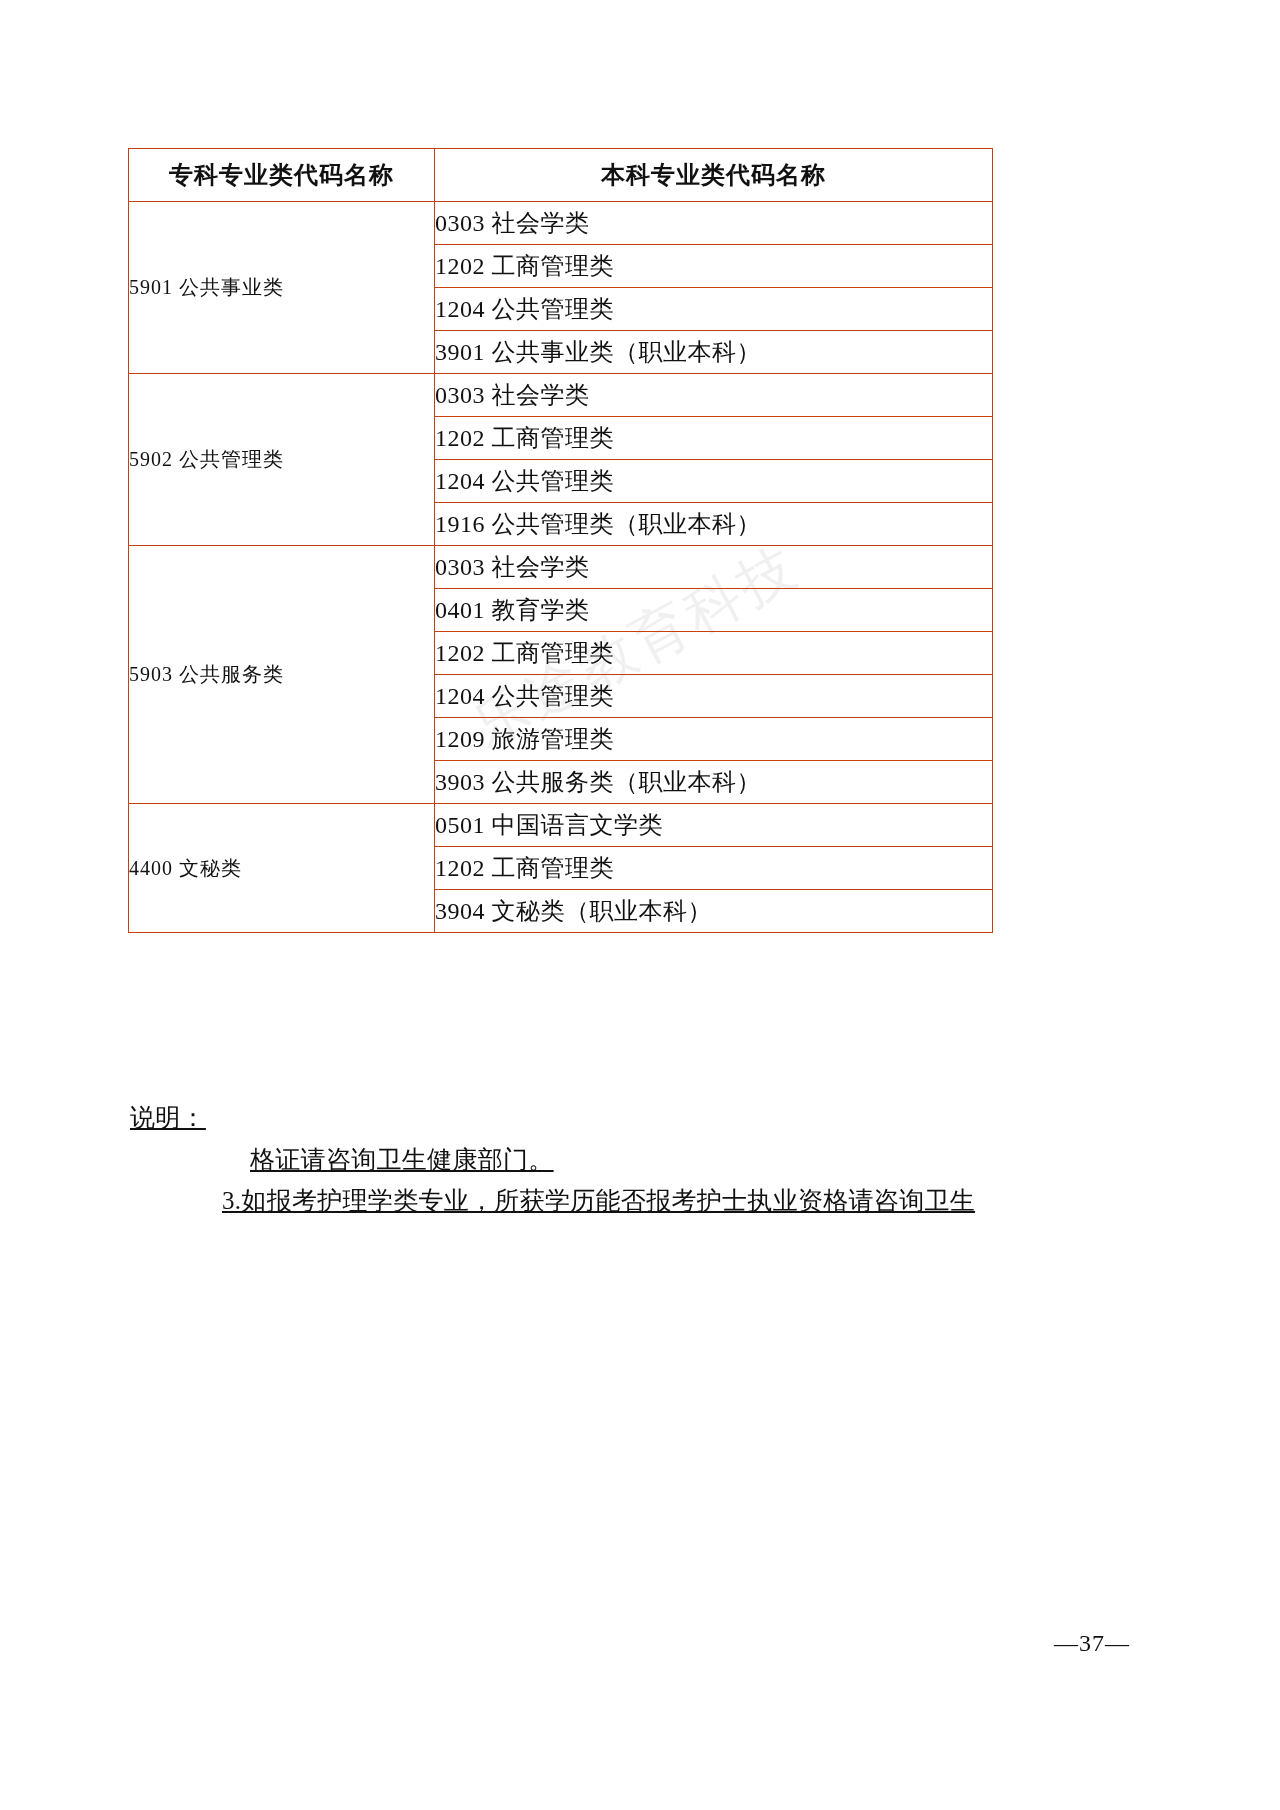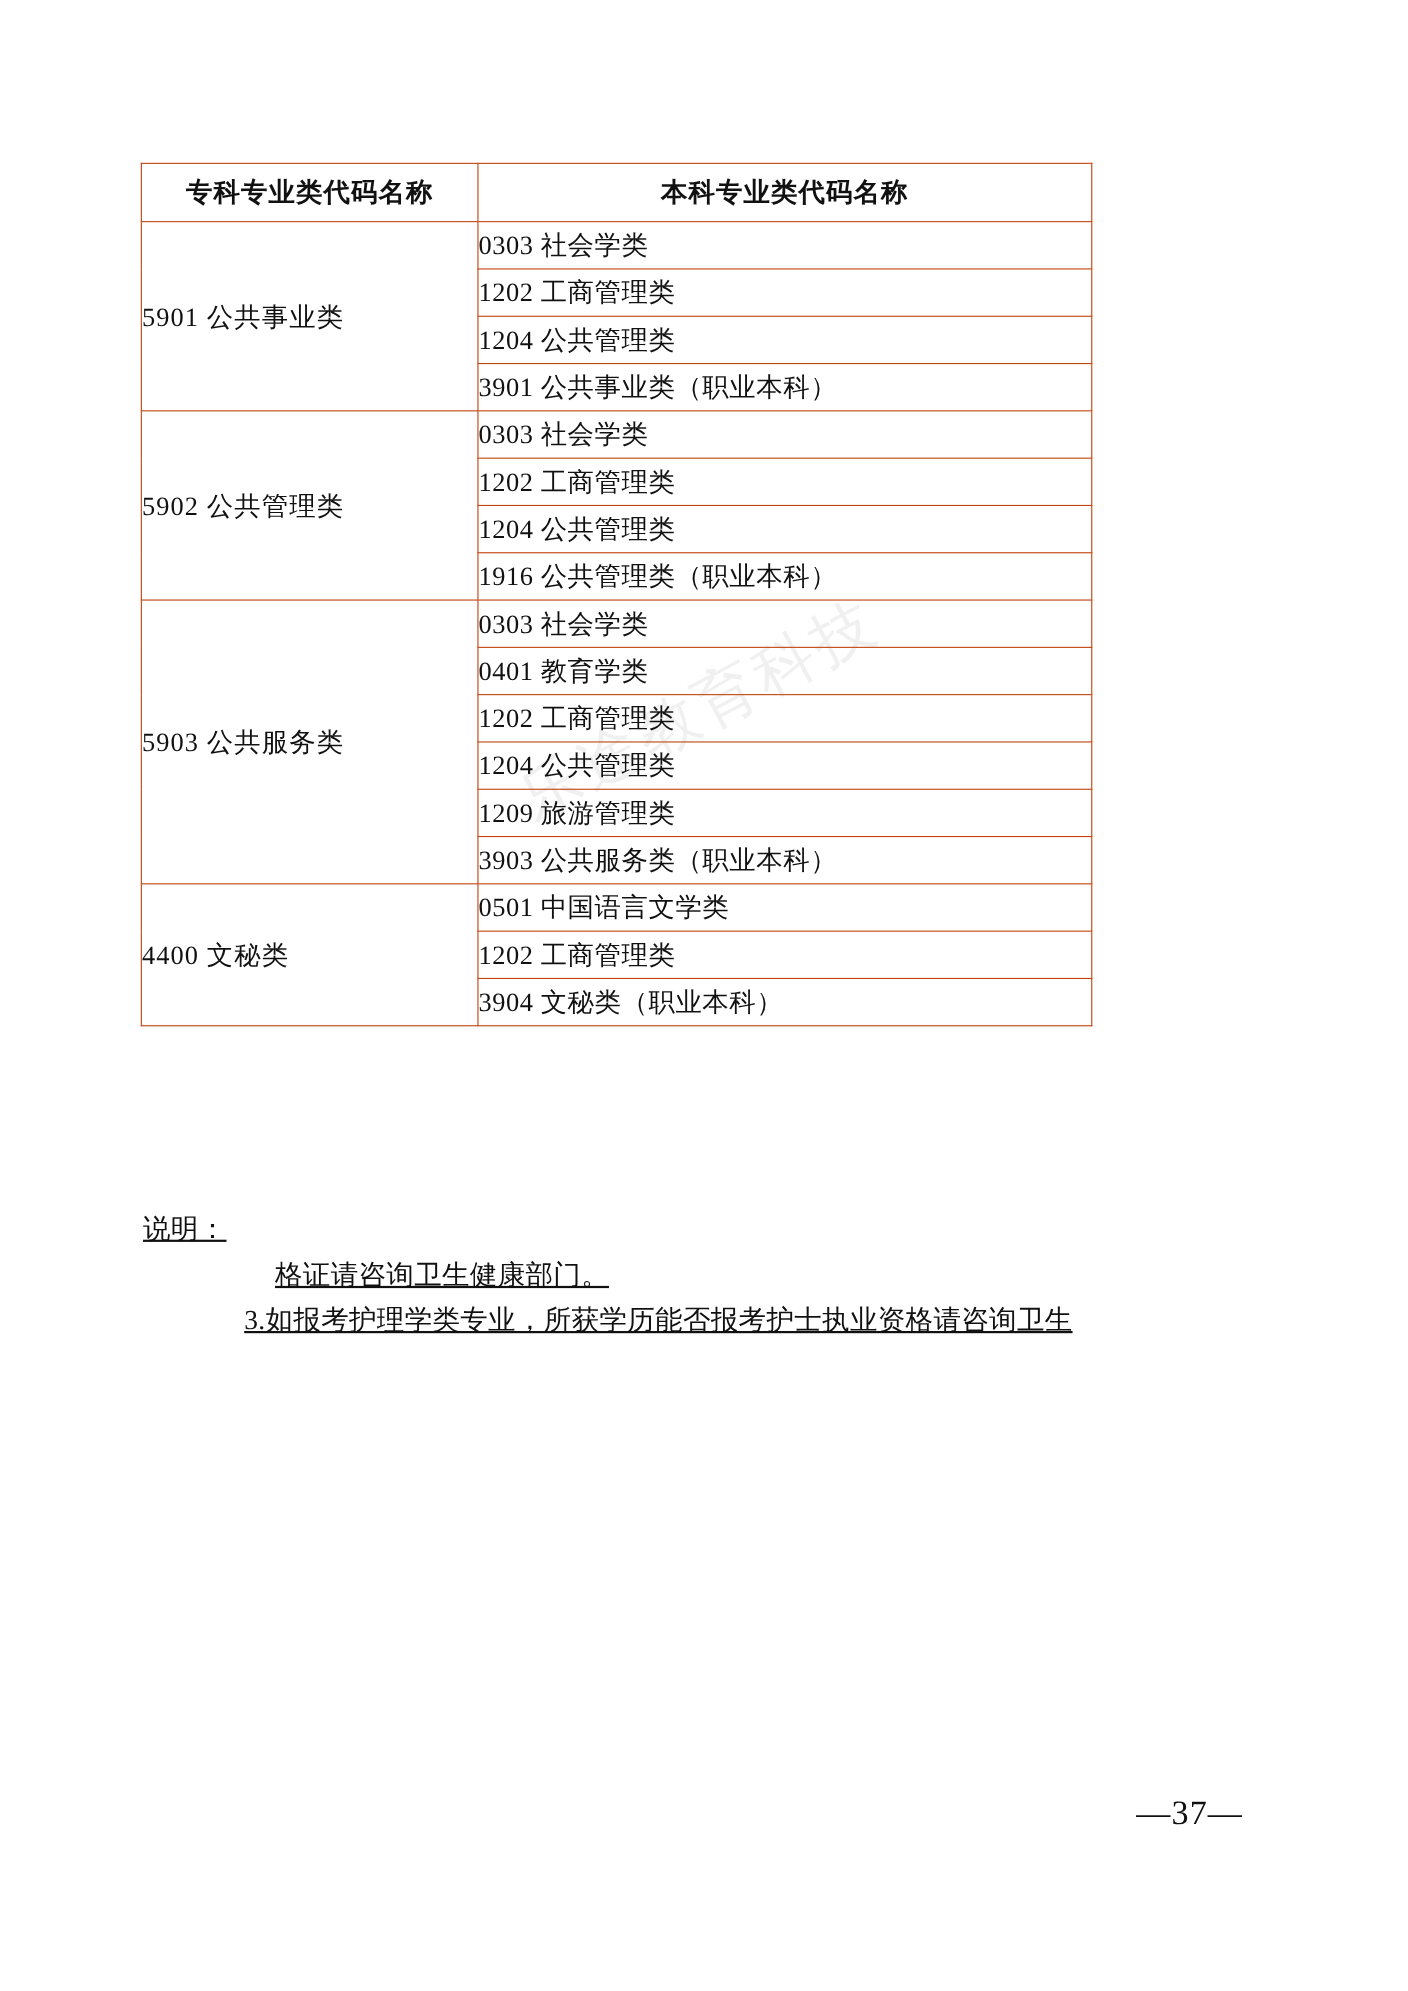--- a/index.html
+++ b/index.html
@@ -65,21 +65,21 @@
   table.major-table th {
     height: 52px;
     font-weight: bold;
     font-size: 24px;
     text-align: center;
     letter-spacing: 1px;
   }
   .col-left { width: 306px; }
   .col-right { width: 558px; }
   td.cat-cell {
-    font-size: 24px;
+    font-size: 20px;
     padding-left: 14px;
     letter-spacing: 1px;
   }
   td.item-cell {
     height: 42px;
     font-size: 24px;
     padding-left: 14px;
     letter-spacing: 0.5px;
   }
   .notes {
@@ -114,21 +114,21 @@
   .note-item .line2 {
     display: block;
     text-indent: 28px;
   }
   .page-number {
     position: absolute;
     left: 0;
     top: 1630px;
     width: 1130px;
     text-align: right;
-    font-size: 31px;
+    font-size: 24px;
     letter-spacing: 1px;
   }
 </style>
 </head>
 <body>
 
 <div class="page">
 
   <div class="watermark">
     <span class="wm-line">乐途教育科技</span>

